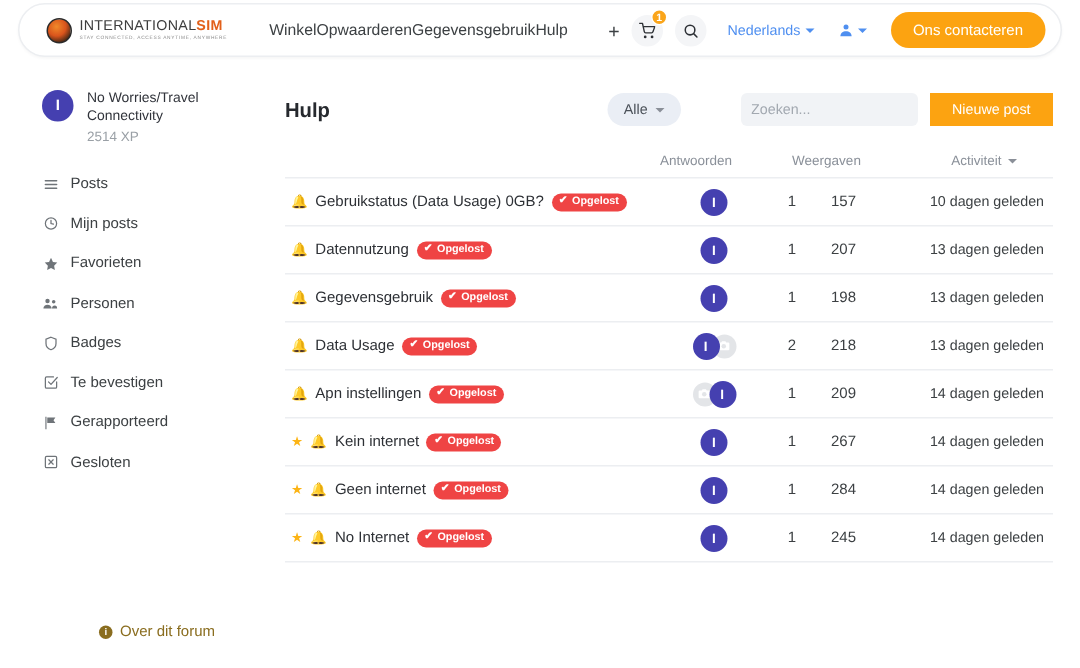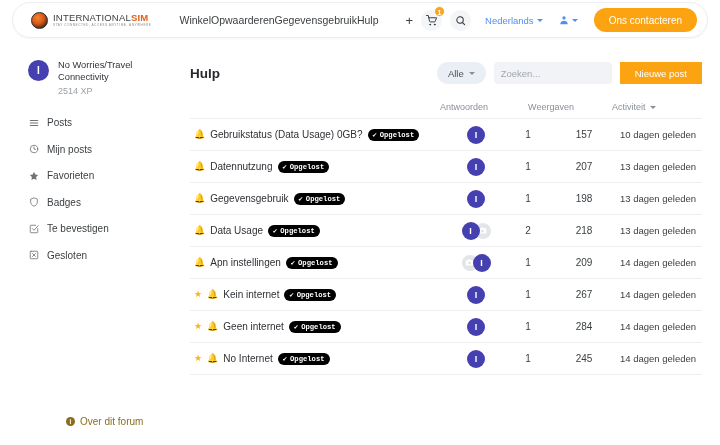--- a/index.html
+++ b/index.html
@@ -84,66 +84,66 @@
   .main-head { display:flex; align-items:center; height: 30px; }
   .page-title { font-size: 13.5px; font-weight: 700; color:#26292e; }
   .head-tools { margin-left:auto; display:flex; align-items:center; gap: 8px; }
   .filter-pill {
     background:#eaeef5; border-radius: 13px; height: 22px; padding: 0 11px;
     display:flex; align-items:center; gap:5px; cursor:pointer;
   }
   .filter-pill span { font-size: 9.5px; color:#4a5058; }
   .search-wrap {
     background:#f1f3f6; border-radius: 4px; height: 22px; width: 118px;
-    display:flex; align-items:center; padding: 0 7px; cursor:text;
+    display:flex; align-items:center; padding: 0 7px; cursor:text;margin-left:32px;
   }
   .search-wrap input {
     border:none; background:transparent; outline:none; flex:1;
     font-size: 9.5px; color:#3c4043; font-family: inherit;
   }
   .search-wrap input::placeholder { color:#a2a8b0; }
   .new-post-btn {
     height: 22px; padding: 0 15px; background:#fca311; color:#fff;
     border:none; border-radius: 0; font-size: 9.5px; font-family:inherit; cursor:pointer; white-space:nowrap;
   }
 
   .col-head { display:flex; align-items:center; height: 22px; margin-top: 8px; padding-right: 2px; gap: 31px; }
   .col-head .spacer { flex: 1; }
   .ch { font-size: 9px; color:#8a9099; text-align:center; }
   .ch-replies { width: 52px; }
   .ch-views  { width: 60px; }
-  .ch-activity { width: 88px; display:flex; align-items:center; gap:4px; cursor:pointer; }
+  .ch-activity { width: 88px; display:flex; align-items:center; justify-content:center; gap:4px; cursor:pointer; }
 
   .table { border-top: 1px solid #eceef1; }
   .row { display:flex; align-items:center; height: 32px; border-bottom: 1px solid #eceef1; }
   .row-title { flex:1; display:flex; align-items:center; gap: 5px; min-width:0; padding-left: 4px; }
   .star-ico { color:#fcb415; font-size: 9px; line-height:1; flex:none; }
   .bell-ico { color:#2d3035; font-size: 9px; line-height:1; flex:none; }
   .row-text { font-size: 10px; color:#2d3035; white-space:nowrap; }
   .badge {
-    display:inline-flex; align-items:center; gap:3px;
-    background:#000000; color:#fff; border-radius: 9px;
-    height: 12px; padding: 0 5px; font-size: 7.2px; font-weight:700; white-space:nowrap;font-family:Liberation Mono, monospace;
+    display:inline-flex; align-items:flex-start; gap:3px;
+    background:#ef4444; color:#fff; border-radius: 9px;
+    height: 12px; padding: 0 5px; font-size: 7.2px; font-weight:700; white-space:nowrap;
   }
   .badge .chk { font-size: 7px; }
 
   .row-avatars { width: 52px; display:flex; align-items:center; justify-content:center; position:relative; }
   .av-sm { width: 18px; height: 18px; border-radius:50%; background:#4540b0; color:#fff; font-size:9px; font-weight:600;
            display:flex; align-items:center; justify-content:center; flex:none; }
   .av-ghost {
     width: 16px; height: 16px; border-radius:50%; background:#e3e5e8; flex:none;
     display:flex; align-items:center; justify-content:center;
   }
   .pair { display:flex; align-items:center; }
   .pair.a-front .av-sm { z-index:2; }
   .pair.a-front .av-ghost { margin-left: -5px; }
   .pair.g-front .av-sm { margin-left: -5px; z-index:2; }
 
   .row-replies { width: 52px; font-size: 10px; color:#3c4043; text-align:center; }
-  .row-views   { width: 60px; font-size: 10px; color:#3c4043; text-align:center; }
+  .row-views   { width: 60px; font-size: 10px; color:#3c4043; text-align:left; }
   .row-activity{ width: 88px; font-size: 9.5px; color:#3c4043; text-align:center; white-space:nowrap; }
 
   
   .footer { position:absolute; left: 66px; top: 416px; display:flex; align-items:center; gap:5px; cursor:pointer; }
   .footer-ico {
     width: 9px; height: 9px; border-radius:50%; background:#8a6d1f; color:#fff;
     font-size: 6.5px; font-weight:700; display:flex; align-items:center; justify-content:center;
   }
   .footer-text { font-size: 10px; color:#8a6d1f; }
   svg { display:block; }
@@ -243,20 +243,31 @@
 
       <div class="side-item">
         <span class="side-ico">
           <svg width="10" height="10" viewBox="0 0 24 24" fill="#6f7479">
             <polygon points="12,2 15.1,8.6 22,9.6 17,14.6 18.2,21.6 12,18.3 5.8,21.6 7,14.6 2,9.6 8.9,8.6"></polygon>
           </svg>
         </span>
         <span class="side-label">Favorieten</span>
       </div>
 
+      <div class="side-item">
+        <span class="side-ico">
+          <svg width="11" height="11" viewBox="0 0 24 24" fill="#6f7479">
+            <circle cx="8" cy="8" r="3.2"></circle>
+              <circle cx="17" cy="9" r="2.6"></circle>
+            <path d="M2 19c0-3.3 2.7-5.5 6-5.5s6 2.2 6 5.5z"></path>
+            <path d="M14.5 19c0-2.6 1.6-4.4 4-4.4s3.5 1.8 3.5 4.4z"></path>
+          </svg>
+        </span>
+        <span class="side-label">Personen</span>
+      </div>
 
       <div class="side-item">
         <span class="side-ico">
           <svg width="10" height="10" viewBox="0 0 24 24" fill="none" stroke="#6f7479" stroke-width="2">
             <path d="M12 2 20 5v7c0 5-3.6 8.7-8 10-4.4-1.3-8-5-8-10V5z"></path>
           </svg>
         </span>
         <span class="side-label">Badges</span>
       </div>
 
@@ -264,20 +275,29 @@
       <div class="side-item">
         <span class="side-ico">
           <svg width="10" height="10" viewBox="0 0 24 24" fill="none" stroke="#6f7479" stroke-width="2" stroke-linecap="round">
             <path d="M21 11v8a2 2 0 0 1-2 2H5a2 2 0 0 1-2-2V5a2 2 0 0 1 2-2h11"></path>
             <polyline points="8,11 12,15 22,4"></polyline>
           </svg>
         </span>
         <span class="side-label">Te bevestigen</span>
       </div>
 
+      <div class="side-item">
+        <span class="side-ico">
+          <svg width="10" height="10" viewBox="0 0 24 24" fill="#6f7479">
+            <rect x="3" y="2" width="1.8" height="20"></rect>
+            <path d="M6 3h13l-3 4.5 3 4.5H6z"></path>
+          </svg>
+        </span>
+        <span class="side-label">Gerapporteerd</span>
+      </div>
 
       <div class="side-item">
         <span class="side-ico">
           <svg width="10" height="10" viewBox="0 0 24 24" fill="none" stroke="#6f7479" stroke-width="2" stroke-linecap="round">
             <rect x="3" y="3" width="18" height="18" rx="2"></rect>
             <line x1="8.5" y1="8.5" x2="15.5" y2="15.5"></line>
               <line x1="15.5" y1="8.5" x2="8.5" y2="15.5"></line>
           </svg>
         </span>
         <span class="side-label">Gesloten</span>

